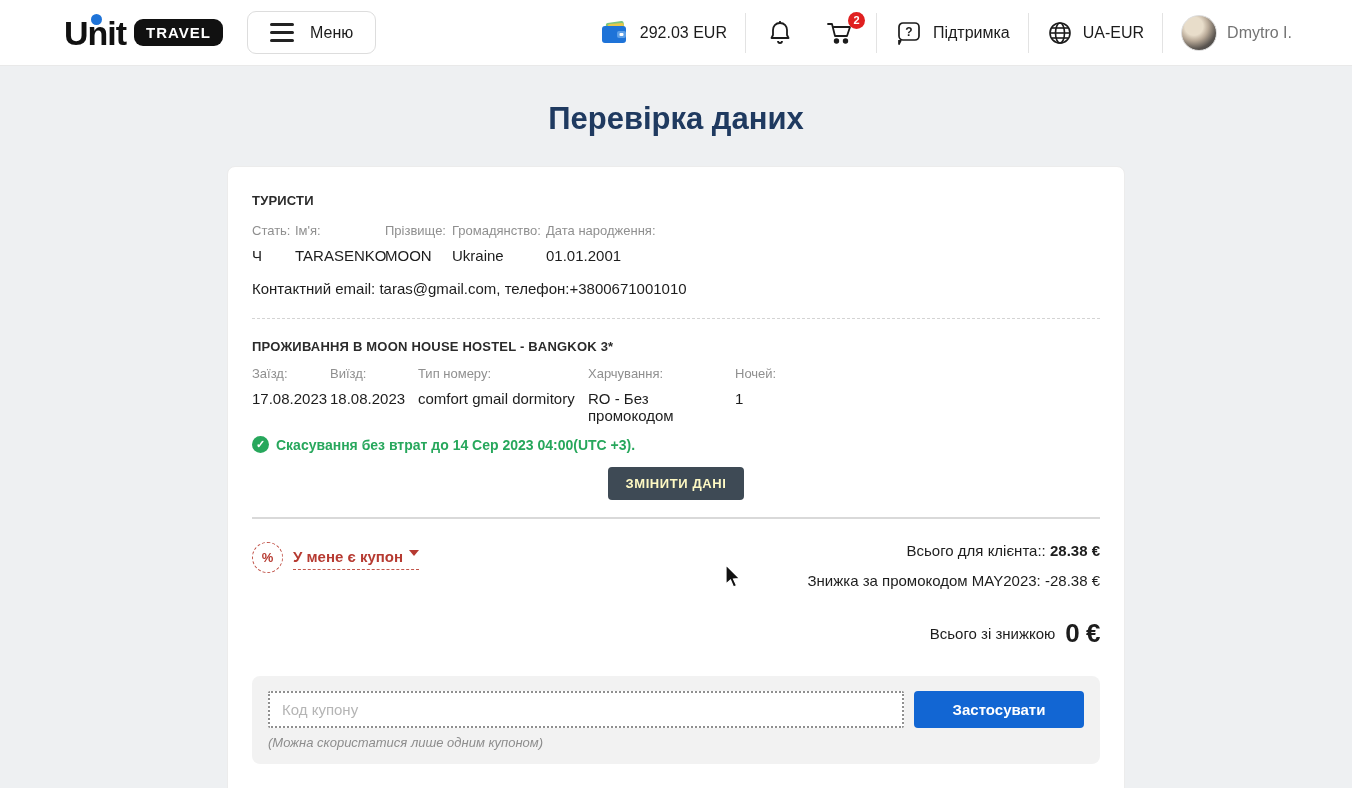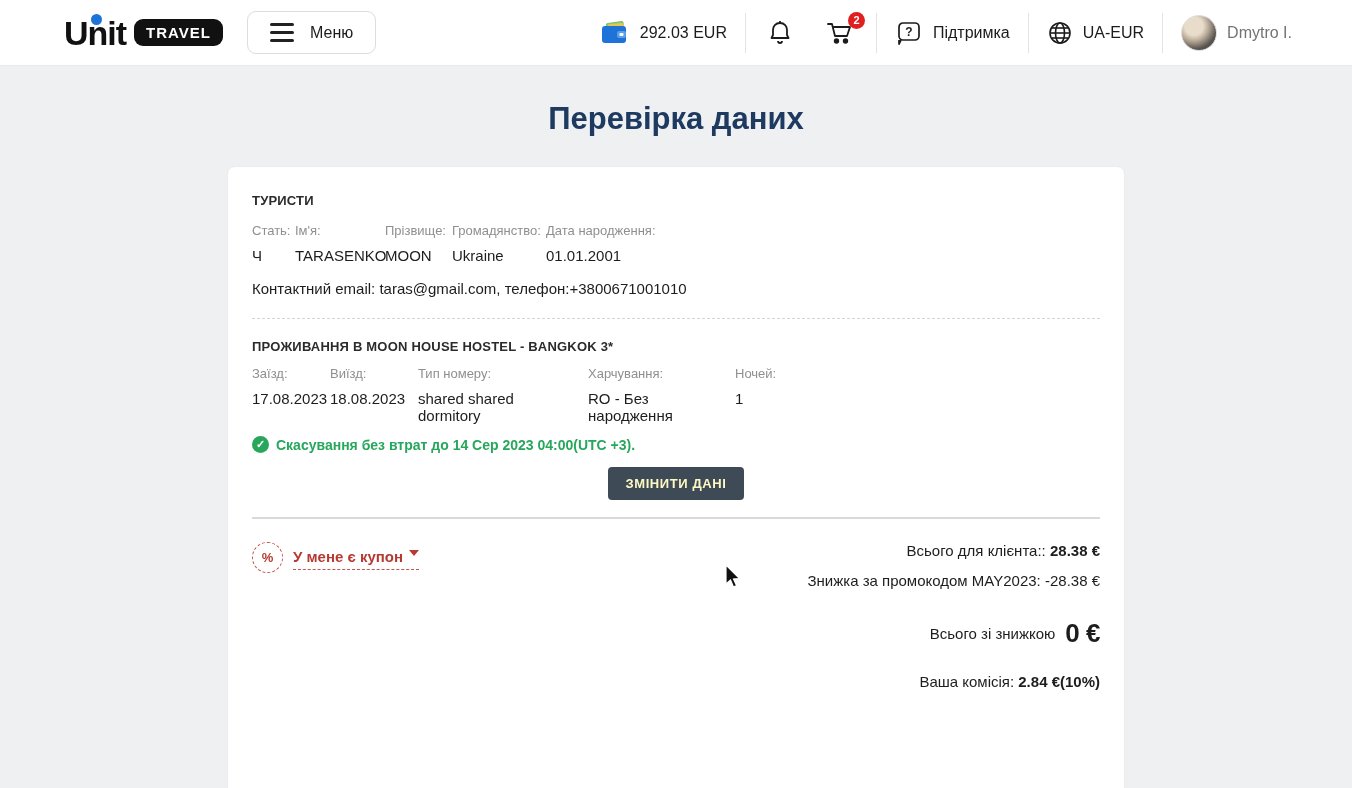--- a/index.html
+++ b/index.html
@@ -273,22 +273,22 @@
 
   <div class="section-title">ПРОЖИВАННЯ В MOON HOUSE HOSTEL - BANGKOK 3*</div>
   <div class="grid-accomm">
     <div class="col-label">Заїзд:</div>
     <div class="col-label">Виїзд:</div>
     <div class="col-label">Тип номеру:</div>
     <div class="col-label">Харчування:</div>
     <div class="col-label">Ночей:</div>
     <div class="col-value">17.08.2023</div>
     <div class="col-value">18.08.2023</div>
-    <div class="col-value">shared shared dormitory</div>
-    <div class="col-value">RO - Без народження</div>
+    <div class="col-value">comfort gmail dormitory</div>
+    <div class="col-value">RO - Без промокодом</div>
     <div class="col-value">1</div>
   </div>
 
   <div class="cancel-line">
     <span class="seal-check">✓</span>
     <span class="cancel-text">Скасування без втрат до 14 Сер 2023 04:00(UTC +3).</span>
   </div>
 
   <div class="change-btn-row">
     <button class="change-btn">ЗМІНИТИ ДАНІ</button>
@@ -311,20 +311,27 @@
       <div class="total-line">
         <span>Знижка за промокодом MAY2023:</span> <span>-28.38 €</span>
       </div>
       <div class="total-big-line">
         <span>Всього зі знижкою</span>
         <span class="total-big-value">0 €</span>
       </div>
     </div>
   </div>
 
+  <div class="coupon-box">
+    <div class="coupon-box-top">
+      <input class="coupon-input" type="text" placeholder="Код купону" style="">
+      <button class="apply-btn">Застосувати</button>
+    </div>
+    <div class="coupon-note">(Можна скористатися лише одним купоном)</div>
+  </div>
 
   <div class="footer-totals">
     <div class="footer-line">
       <span>Ваша комісія:</span> <b>2.84 €(10%)</b>
     </div>
 
   </div>
 </div>
 
 <div class="cursor">

